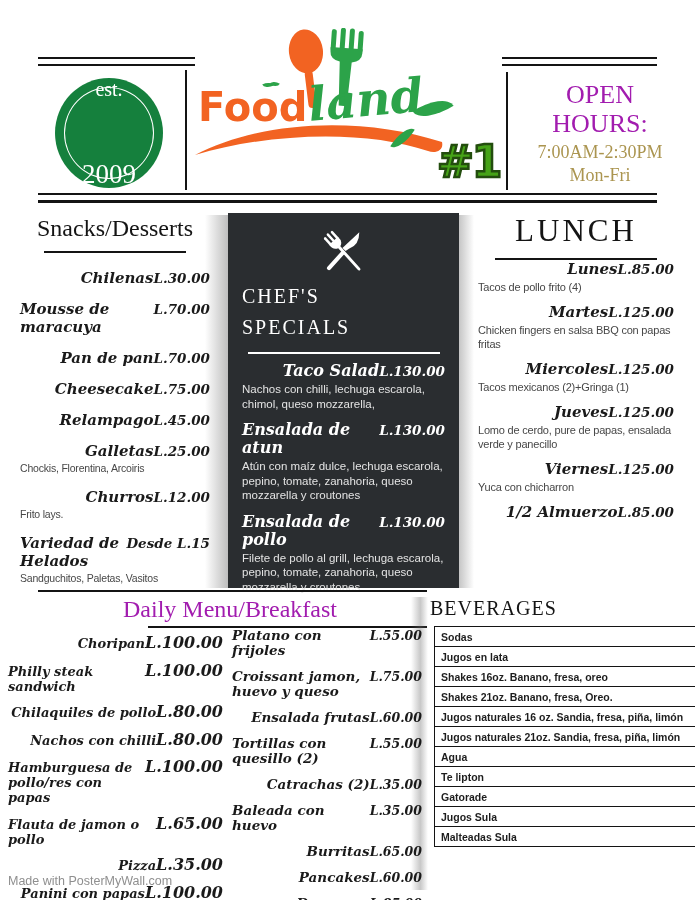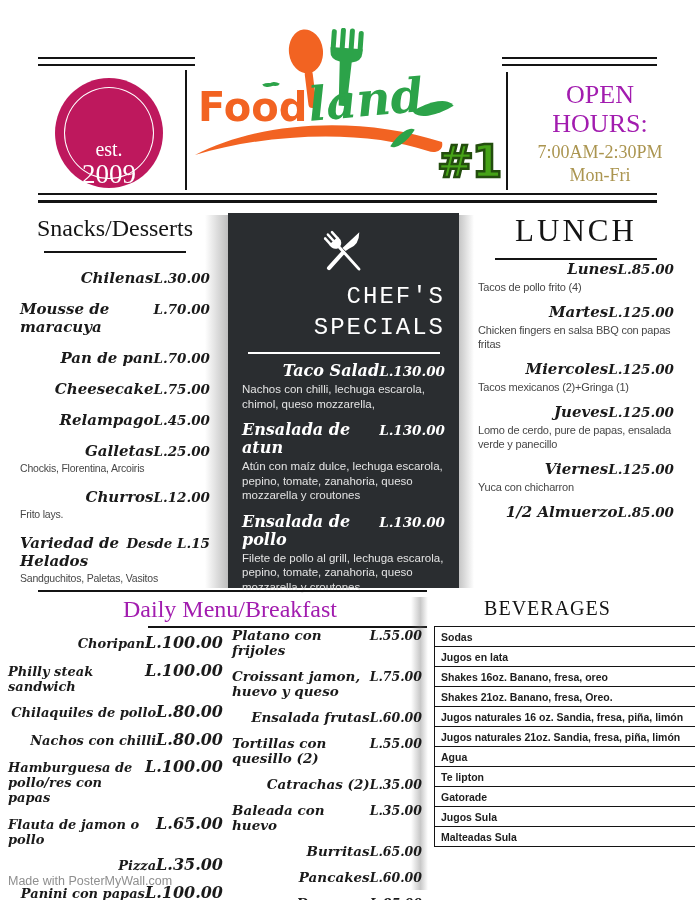--- a/index.html
+++ b/index.html
@@ -5,22 +5,22 @@
   html,body{margin:0;padding:0;background:#ffffff;}
   .poster{position:relative;width:695px;height:900px;background:#fff;overflow:hidden;
           font-family:"Liberation Sans",sans-serif;color:#1a1a1a;}
   .abs{position:absolute;}
 
   
   .dlines{height:5px;border-top:2px solid #141414;border-bottom:2px solid #141414;}
   .vline{width:2px;background:#141414;}
   .hdr-bottom{height:5px;border-top:2px solid #141414;border-bottom:3px solid #141414;}
 
-  .badge{left:55px;top:78px;width:108px;height:110px;background:#be185d;border-radius:50%;
-         display:flex;flex-direction:column;align-items:center;justify-content:flex-end;color:#fff;
+  .badge{left:55px;top:78px;width:108px;height:110px;background:#15803d;border-radius:50%;
+         display:flex;flex-direction:column;align-items:center;justify-content:space-between;color:#fff;
          font-family:"Liberation Serif",serif;}
   .badge::after{content:"";position:absolute;inset:9px;border:1px solid #fff;border-radius:50%;}
   .badge .l1{font-size:20px;line-height:22px;}
   .badge .l2{font-size:27px;line-height:28px;}
 
   .open-hours{left:512px;top:80px;width:176px;text-align:center;font-family:"Liberation Serif",serif;}
   .open-hours .oh1,.open-hours .oh2{font-size:26px;line-height:29px;color:#a21caf;}
   .open-hours .oh3{font-size:18px;line-height:23px;color:#ab9550;margin-top:3px;}
   .open-hours .oh4{font-size:18px;line-height:22px;color:#ab9550;}
 
@@ -60,21 +60,21 @@
   .lunchcol .col-title{font-size:31px;letter-spacing:3px;}
   .lunchcol .col-rule{width:162px;}
   .lunchcol .list{margin-top:0;}
   .lunchcol .mi{margin-bottom:9px;}
   .lunchcol .mi-desc{font-size:11px;line-height:14px;}
 
   
   .chefbox{left:228px;top:213px;width:231px;height:375px;background:#2a2d30;color:#fff;
            padding:12px 14px;box-sizing:border-box;}
   .chef-icon{display:block;margin:2px auto 0;}
-  .chef-title{font-family:Liberation Mono, monospace;font-size:24px;line-height:31px;text-align:right;
+  .chef-title{font-family:Liberation Serif, serif;font-size:20px;line-height:31px;text-align:left;
               letter-spacing:2px;margin-top:4px;}
   .chef-rule{width:192px;border-top:2px solid #fff;margin:9px auto 8px;}
   .chefbox .mi{margin-bottom:10px;}
   .chefbox .mi-name{font-size:16px;}
   .chefbox .mi-price{font-size:13.5px;}
   .chefbox .mi-desc{font-size:11.5px;line-height:14.5px;color:#e3e3e3;letter-spacing:0;}
 
   
   .shadow-a{left:205px;top:215px;width:23px;height:373px;
             background:linear-gradient(to right,rgba(110,110,110,0),rgba(110,110,110,0.45));}
@@ -91,21 +91,21 @@
 
   .daily-list .mi-name{font-size:13px;line-height:15px;}
   .daily-list .mi-price{font-size:16px;}
   .daily-left{left:8px;top:633px;width:215px;}
   .daily-left .mi{margin-bottom:8.5px;}
   .daily-right{left:232px;top:628px;width:190px;}
   .daily-right .mi{margin-bottom:11px;}
   .daily-right .mi-name{font-size:13.5px;}
   .daily-right .mi-price{font-size:12.5px;}
 
-  .bev-title{left:430px;top:597px;width:235px;text-align:center;font-family:"Liberation Serif",serif;
+  .bev-title{left:430px;top:597px;width:235px;text-align:left;font-family:"Liberation Serif",serif;
              font-size:20px;letter-spacing:1px;color:#141414;}
   .bev-table{left:434px;top:626px;width:258px;border-collapse:collapse;}
   .bev-table td{border:1.6px solid #141414;background:#fff;height:17px;}
   .bev-table td.bname{padding:0 19px 0 6px;font-weight:700;font-size:10.5px;color:#1d1d1d;white-space:nowrap;}
   .bev-table td.bprice{width:37px;font-size:10px;color:#1d1d1d;padding-left:4px;white-space:nowrap;}
 
   .footer{left:8px;top:874px;font-size:12.5px;color:#8f8f8f;}
 </style>
 </head>
 <body>

